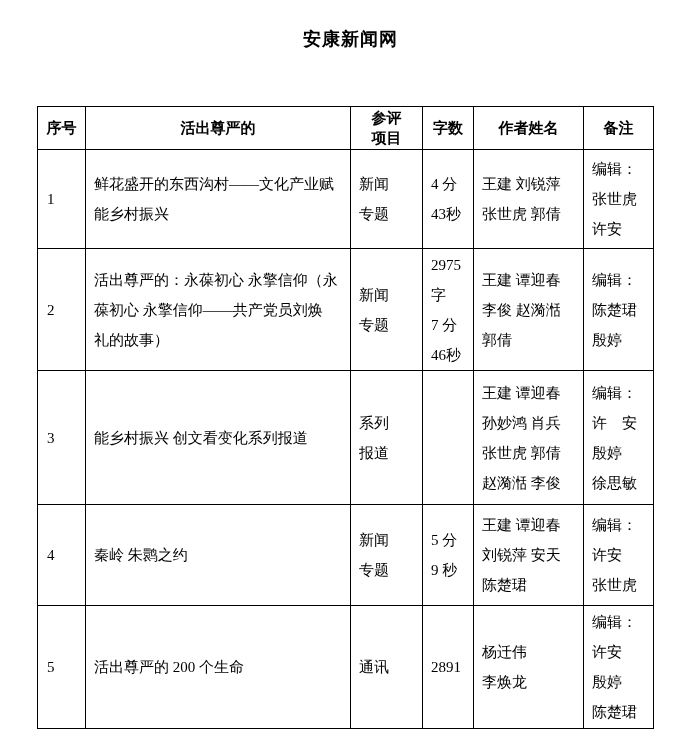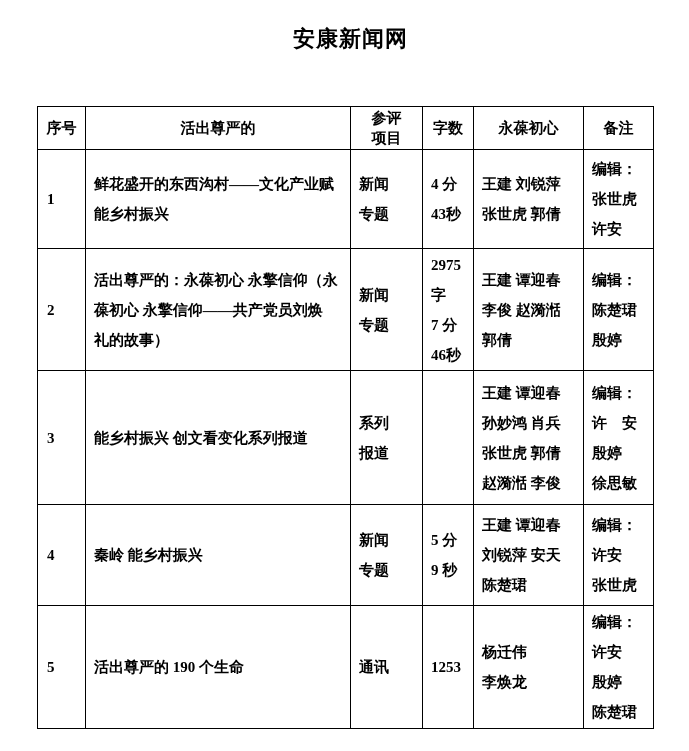--- a/index.html
+++ b/index.html
@@ -7,41 +7,40 @@
     padding: 0;
     background: #ffffff;
     width: 689px;
     height: 751px;
     overflow: hidden;
     font-family: "Liberation Serif", "DejaVu Serif", serif;
     color: #000000;
   }
   .doc-title {
     margin: 28px 0 0 0;
-    font-size: 22px;
+    font-size: 18px;
     line-height: 22px;
     font-weight: bold;
     text-align: center;
     letter-spacing: 1px;
     padding-left: 12px;
   }
   table.works-table {
     border-collapse: collapse;
     table-layout: fixed;
     margin: 56px 0 0 37px;
     width: 616px;
   }
   .works-table th, .works-table td {
     border: 1px solid #000000;
     vertical-align: middle;
     font-size: 15px;
     white-space: pre-line;
     overflow: hidden;
     box-sizing: border-box;
-    font-weight: bold;
   }
   .works-table th {
     font-weight: bold;
     text-align: center;
     line-height: 20px;
     padding: 0 2px;
   }
   .works-table td {
     text-align: left;
     line-height: 30px;
@@ -70,21 +69,21 @@
       <col style="width:110px">
       <col style="width:70px">
     </colgroup>
     <tbody>
       <tr class="header-row">
         <th>序号</th>
         <th>活出尊严的</th>
         <th>参评
 项目</th>
         <th>字数</th>
-        <th>永葆初心</th>
+        <th>作者姓名</th>
         <th>备注</th>
       </tr>
 
       <tr class="row-1">
         <td class="c-no">1</td>
         <td class="c-title">鲜花盛开的东西沟村——文化产业赋
 能乡村振兴</td>
         <td class="c-category">新闻
 专题</td>
         <td class="c-length">4 分
@@ -126,38 +125,38 @@
 张世虎 郭倩
 赵漪湉 李俊</td>
         <td class="c-remarks">编辑：
 许　安
 殷婷
 徐思敏</td>
       </tr>
 
       <tr class="row-4">
         <td class="c-no">4</td>
-        <td class="c-title">秦岭 能乡村振兴</td>
+        <td class="c-title">秦岭 朱鹮之约</td>
         <td class="c-category">新闻
 专题</td>
         <td class="c-length">5 分
 9 秒</td>
         <td class="c-authors">王建 谭迎春
 刘锐萍 安天
 陈楚珺</td>
         <td class="c-remarks">编辑：
 许安
 张世虎</td>
       </tr>
 
       <tr class="row-5">
         <td class="c-no">5</td>
-        <td class="c-title">活出尊严的 190 个生命</td>
+        <td class="c-title">活出尊严的 200 个生命</td>
         <td class="c-category">通讯</td>
-        <td class="c-length">1253</td>
+        <td class="c-length">2891</td>
         <td class="c-authors">杨迁伟
 李焕龙</td>
         <td class="c-remarks">编辑：
 许安
 殷婷
 陈楚珺</td>
       </tr>
     </tbody>
   </table>
 </div>

